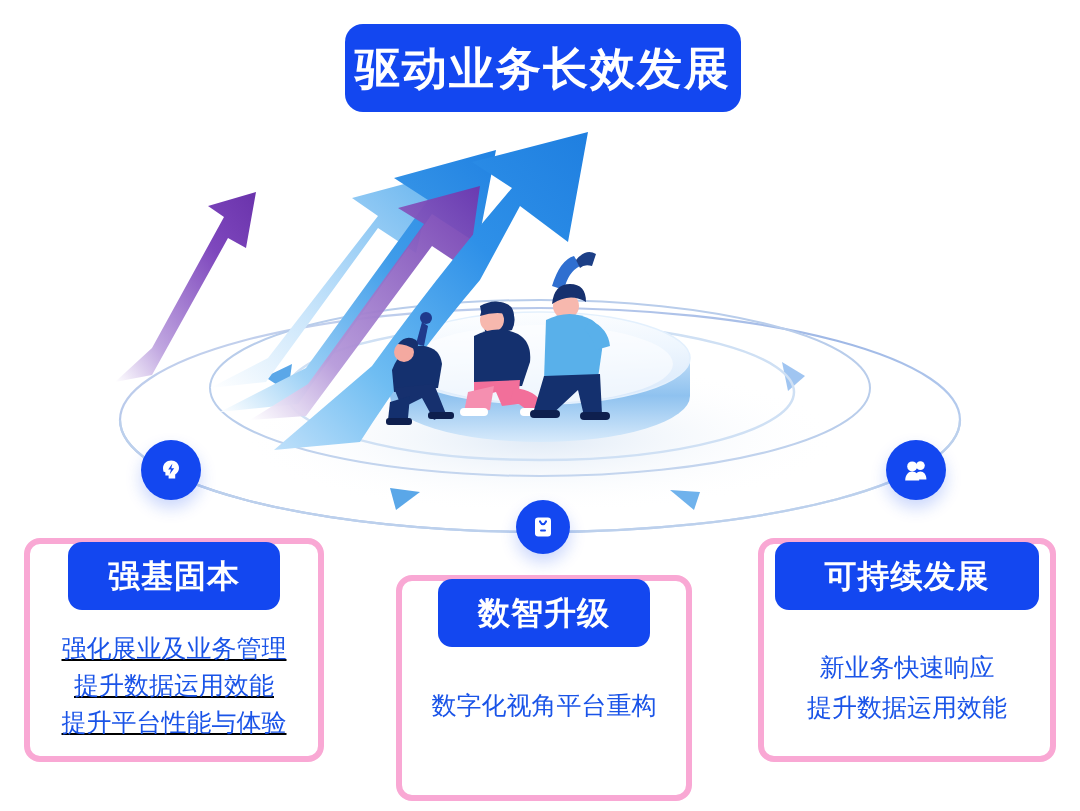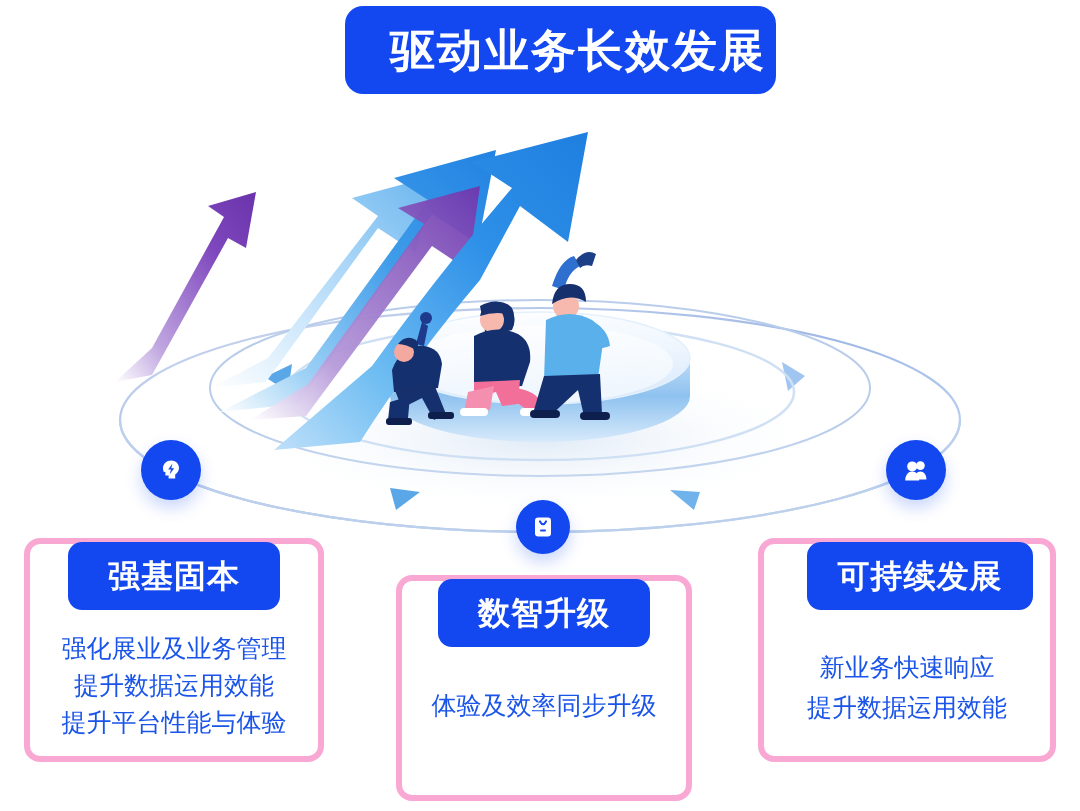--- a/index.html
+++ b/index.html
@@ -15,29 +15,28 @@
     width: 1080px;
     height: 811px;
     background: #ffffff;
     overflow: hidden;
   }
 
   
   .title-pill {
     position: absolute;
     left: 345px;
-    top: 6px;
+    top: 24px;
     width: 396px;
     height: 88px;
     background: #1347f0;
     border-radius: 18px;
     display: flex;
     align-items: center;
     justify-content: center;
-    padding-left: 35px;
   }
   .title-pill .title-text {
     color: #ffffff;
     font-size: 45px;
     font-weight: bold;
     letter-spacing: 2px;
     line-height: 1;
   }
 
   
@@ -84,40 +83,40 @@
     top: -2px;
     background: #1347f0;
     border-radius: 14px;
     display: flex;
     align-items: center;
     justify-content: center;
     box-sizing: border-box;
   }
   .card-left   .card-head { width: 212px; height: 68px; }
   .card-center .card-head { width: 212px; height: 68px; }
-  .card-right  .card-head { width: 226px; height: 68px; margin-left: 13px; }
+  .card-right  .card-head { width: 264px; height: 68px; }
 
   .card-head .head-text {
     color: #ffffff;
     font-size: 32px;
     font-weight: bold;
     letter-spacing: 1px;
     line-height: 1;
   }
 
   .card-body {
     position: absolute;
     left: 0;
     right: 0;
     display: flex;
     flex-direction: column;
     align-items: center;
     justify-content: flex-start;
   }
-  .card-left   .card-body { top: 86px; }
+  .card-left   .card-body { top: 86px; text-decoration: underline; }
   .card-center .card-body { top: 104px; }
   .card-right  .card-body { top: 104px; }
 
   .card-body .line {
     color: #1a54e8;
     font-size: 25px;
     line-height: 1.48;
     white-space: nowrap;
   }
   .card-center .card-body .line { line-height: 1.66; }
@@ -302,21 +301,21 @@
       <span class="line">提升数据运用效能</span>
       <span class="line">提升平台性能与体验</span>
     </div>
   </div>
 
   <div class="card card-center">
     <div class="card-head">
       <span class="head-text">数智升级</span>
     </div>
     <div class="card-body">
-      <span class="line">体验及效率同步升级</span>
+      <span class="line">数字化视角平台重构</span>
     </div>
   </div>
 
   <div class="card card-right">
     <div class="card-head">
       <span class="head-text">可持续发展</span>
     </div>
     <div class="card-body">
       <span class="line">新业务快速响应</span>
       <span class="line">提升数据运用效能</span>

